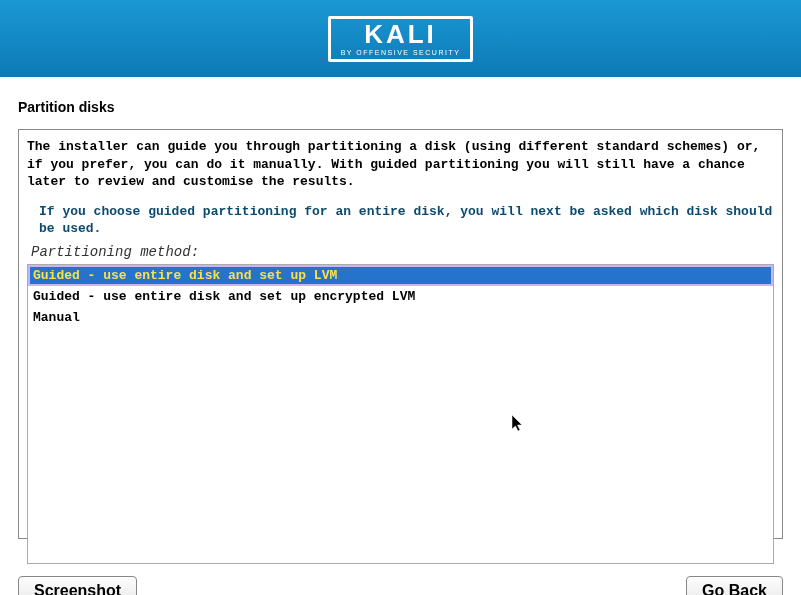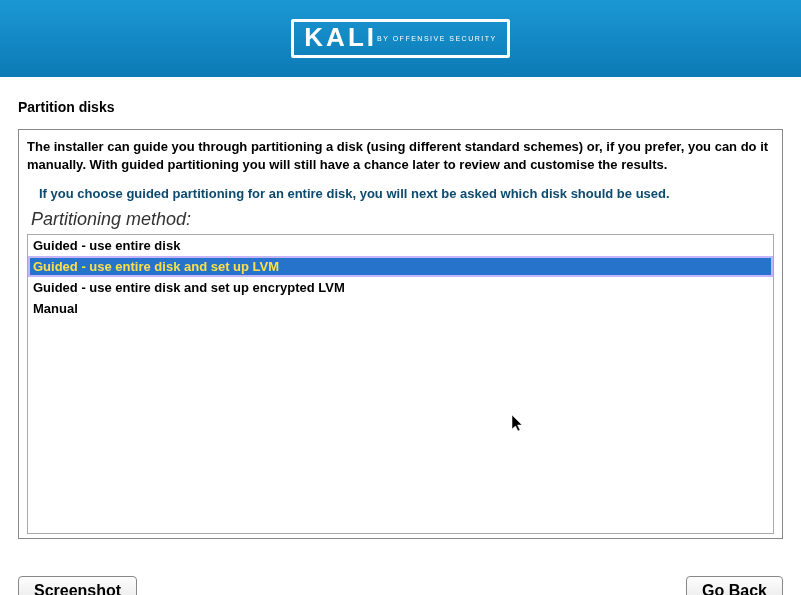--- a/index.html
+++ b/index.html
@@ -21,21 +21,21 @@
       display: flex;
       flex-direction: column;
       align-items: center;
       justify-content: center;
       color: #ffffff;
     }
     .logo-box {
       border: 3px solid #ffffff;
       padding: 2px 10px 3px 10px;
       display: flex;
-      flex-direction: row;
+      flex-direction: column;
       align-items: center;
       border-radius: 2px;
     }
     .logo-text {
       font-size: 26px;
       font-weight: bold;
       letter-spacing: 3px;
       line-height: 1;
       margin-bottom: 2px;
     }
@@ -52,38 +52,39 @@
       font-size: 14px;
       margin-top: 22px;
       margin-bottom: 14px;
       color: #000;
     }
     .instruction-box {
       border: 1px solid #888;
       background: #ffffff;
       padding: 8px 8px;
       height: 410px;
+      font-family: Liberation Mono, monospace;
     }
     .instruction-text-1 {
       font-weight: bold;
       color: #000;
       line-height: 1.35;
       margin-bottom: 12px;
     }
     .instruction-text-2 {
       font-weight: bold;
       color: #0c4a6e;
       line-height: 1.35;
       margin-bottom: 6px;
       margin-left: 12px;
     }
     .method-label {
       font-style: italic;
       color: #333;
-      font-size: 18px;
+      font-size: 14px;
       margin-left: 4px;
       margin-bottom: 4px;
     }
     .options-list {
       border: 1px solid #aaa;
       background: #ffffff;
       height: 300px;
       overflow: hidden;
     }
     .option-item {
@@ -149,21 +150,20 @@
 
 <div class="content">
   <div class="page-title">Partition disks</div>
 
   <div class="instruction-box">
     <div class="instruction-text-1">The installer can guide you through partitioning a disk (using different standard schemes) or, if you prefer, you can do it manually. With guided partitioning you will still have a chance later to review and customise the results.</div>
     <div class="instruction-text-2">If you choose guided partitioning for an entire disk, you will next be asked which disk should be used.</div>
     <div class="method-label">Partitioning method:</div>
 
     <div class="options-list">
-      <div class="option-item">Guided - use entire disk</div>
       <div class="option-item selected">Guided - use entire disk and set up LVM</div>
       <div class="option-item">Guided - use entire disk and set up encrypted LVM</div>
       <div class="option-item">Manual</div>
     </div>
   </div>
 
   <div class="button-bar">
     <div class="button-bar-left">
       <button class="btn">Screenshot</button>
     </div>

